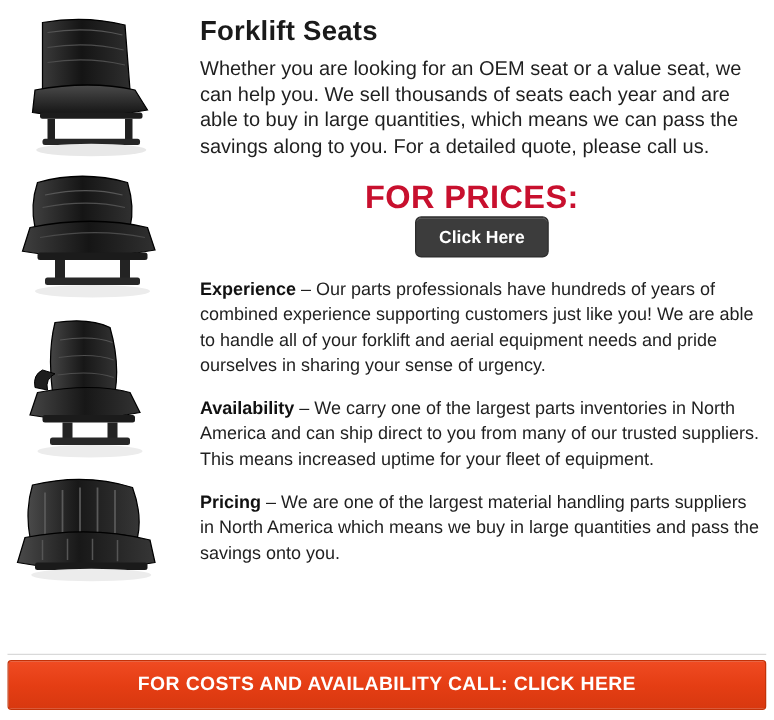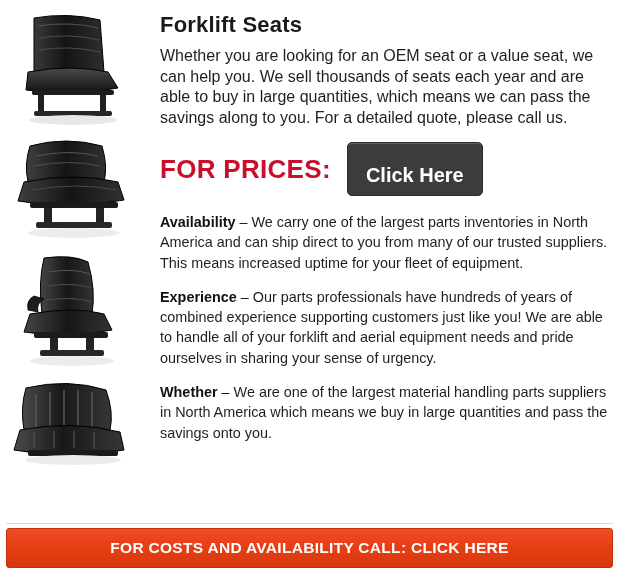--- a/index.html
+++ b/index.html
@@ -62,36 +62,37 @@
   p.intro {
     font-size: 16px;
     line-height: 20.5px;
     margin: 0 0 14px 0;
     color: #1f1f1f;
   }
   .prices-row {
     display: flex;
     align-items: center;
     margin: 4px 0 16px 0;
+    flex-direction: column;
   }
   .prices-head {
     font-size: 26px;
     font-weight: bold;
     color: #c8102e;
     letter-spacing: 0.3px;
     margin-right: 16px;
     white-space: nowrap;
   }
   .click-btn {
     display: inline-block;
     background: #3c3c3c;
     color: #ffffff;
-    font-size: 20px;
-    font-weight: bold;
-    padding: 21px 18px 8px 18px;
+    font-size: 14px;
+    font-weight: bold;
+    padding: 7px 18px 8px 18px;
     border-radius: 5px;
     border: 1px solid #2c2c2c;
     text-decoration: none;
     cursor: pointer;
     box-shadow: inset 0 1px 0 rgba(255,255,255,0.18);
   }
   .feature {
     font-size: 14.4px;
     line-height: 20.3px;
     margin: 0 0 14px 0;
@@ -251,35 +252,35 @@
       <h1 class="title">Forklift Seats</h1>
 
       <p class="intro">Whether you are looking for an OEM seat or a value seat, we can help you.  We sell thousands of seats each year and are able to buy in large quantities, which means we can pass the savings along to you.  For a detailed quote, please call us.</p>
 
       <div class="prices-row">
         <span class="prices-head">FOR PRICES:</span>
         <a class="click-btn" href="#">Click Here</a>
       </div>
 
       <p class="feature">
+        <b>Experience</b>
+        <span>–</span>
+        <span>Our parts professionals have hundreds of years of combined experience supporting customers just like you!  We are able to handle all of your forklift and aerial equipment needs and pride ourselves in sharing your sense of urgency.</span>
+      </p>
+
+      <p class="feature">
         <b>Availability</b>
         <span>–</span>
         <span>We carry one of the largest parts inventories in North America and can ship direct to you from many of our trusted suppliers.  This means increased uptime for your fleet of equipment.</span>
       </p>
 
+
+
       <p class="feature">
-        <b>Experience</b>
-        <span>–</span>
-        <span>Our parts professionals have hundreds of years of combined experience supporting customers just like you!  We are able to handle all of your forklift and aerial equipment needs and pride ourselves in sharing your sense of urgency.</span>
-      </p>
-
-
-
-      <p class="feature">
-        <b>Whether</b>
+        <b>Pricing</b>
         <span>–</span>
         <span>We are one of the largest material handling parts suppliers in North America which means we buy in large quantities and pass the savings onto you.</span>
       </p>
 
     </div>
   </div>
 
   <div class="cta-sep"></div>
 
   <div class="cta-bar">FOR COSTS AND AVAILABILITY CALL: CLICK HERE</div>

